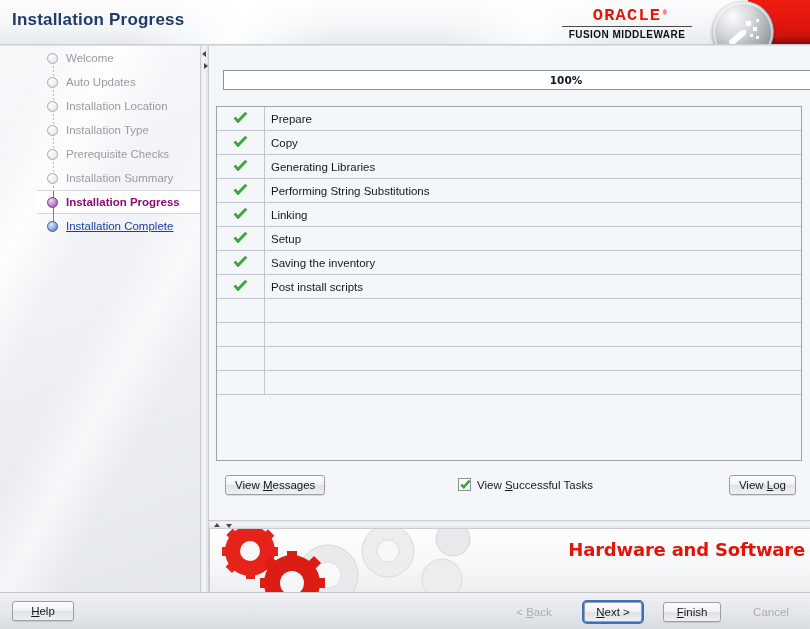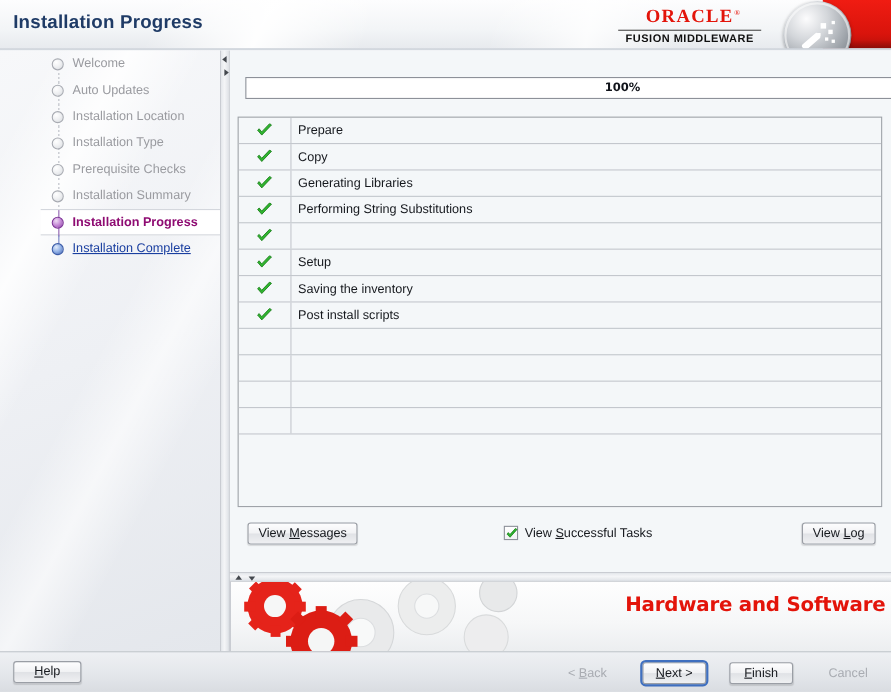--- a/index.html
+++ b/index.html
@@ -67,21 +67,21 @@
   }
   #wand-sphere svg { position: absolute; left: 0; top: 0; }
 
   #oracle-logo {
     position: absolute;
     right: 118px; top: 6px;
     text-align: center;
     width: 130px;
   }
   #oracle-word {
-    font-family: Liberation Serif, serif;
+    font-family: Liberation Mono, monospace;
     font-size: 17px;
     font-weight: bold;
     color: #e3140a;
     letter-spacing: 1.2px;
     line-height: 17px;
     position: relative;
     display: inline-block;
   }
   #oracle-reg {
     position: absolute;
@@ -511,20 +511,21 @@
             </svg>
           </div>
           <div class="tcell-name">Performing String Substitutions</div>
         </div>
         <div class="trow">
           <div class="tcell-status">
             <svg class="check" viewBox="0 0 15 13">
               <path d="M1.2 6.4 L5 10.8 L13.8 1.6 L12.1 0.4 L4.9 7.9 L2.6 5.1 Z" fill="#2fb62f" stroke="#1a7d1a" stroke-width=".8" stroke-linejoin="round"></path>
             </svg>
           </div>
+          <div class="tcell-name">Linking</div>
         </div>
         <div class="trow">
           <div class="tcell-status">
             <svg class="check" viewBox="0 0 15 13">
               <path d="M1.2 6.4 L5 10.8 L13.8 1.6 L12.1 0.4 L4.9 7.9 L2.6 5.1 Z" fill="#2fb62f" stroke="#1a7d1a" stroke-width=".8" stroke-linejoin="round"></path>
             </svg>
           </div>
           <div class="tcell-name">Setup</div>
         </div>
         <div class="trow">

